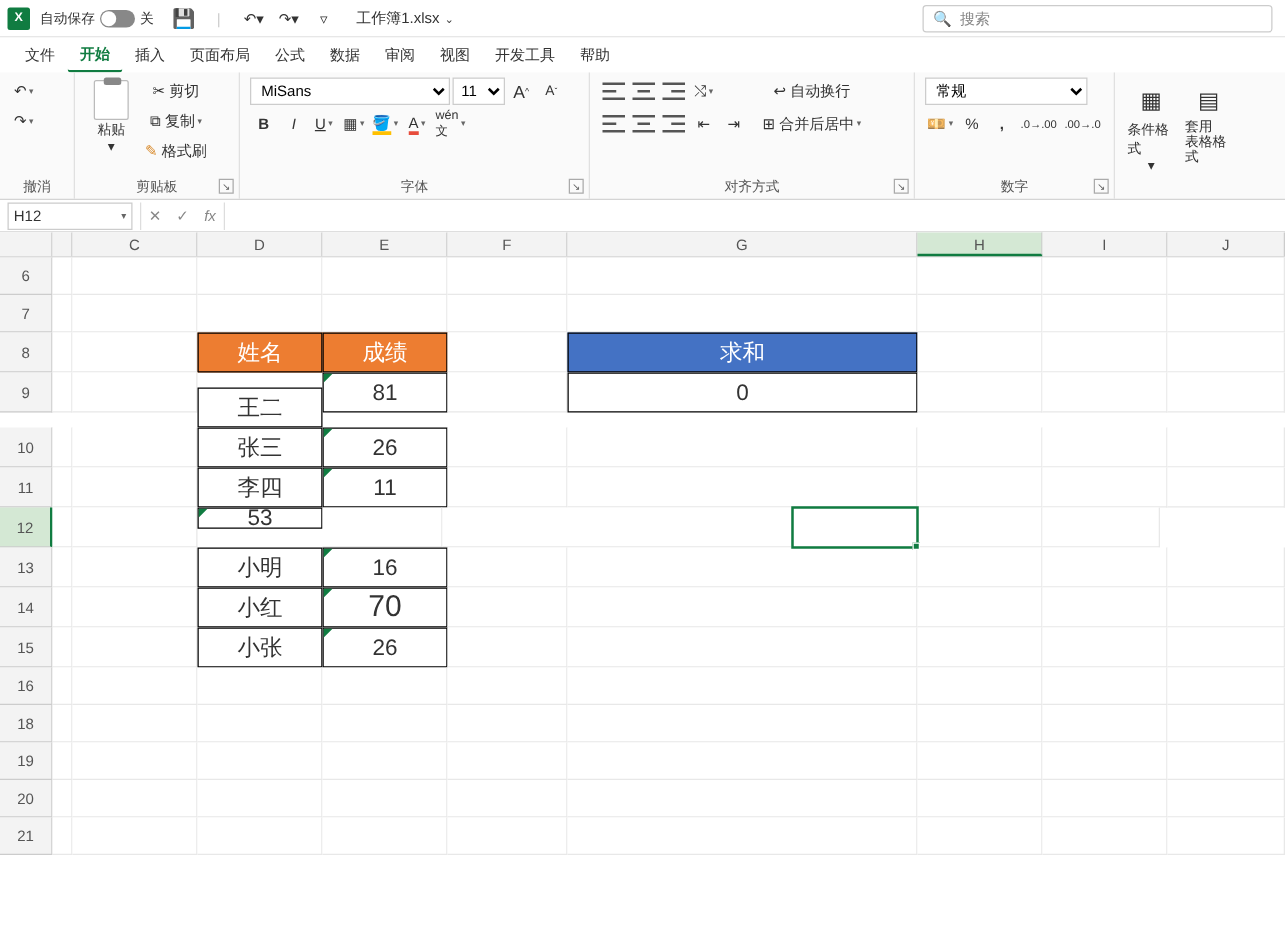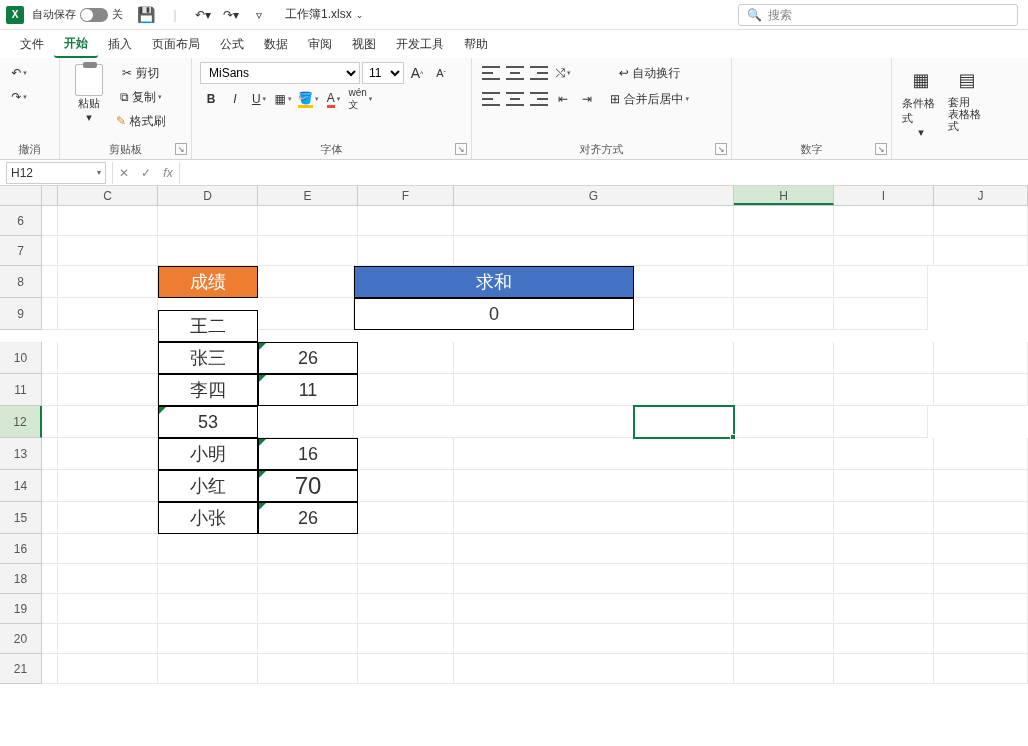--- a/index.html
+++ b/index.html
@@ -267,20 +267,41 @@
       <div class="vcol" style="gap:4px;margin-left:6px">
         <div class="rbtn"><span>↩</span>&nbsp;<span>自动换行</span></div>
         <div class="rbtn"><span>⊞</span>&nbsp;<span>合并后居中</span><span class="dd">▾</span></div>
       </div>
     </div>
     <div class="group-label">对齐方式</div>
     <div class="dlg-launcher">↘</div>
   </div>
 
   <div class="ribbon-group" style="width:160px">
+    <div class="vcol" style="gap:4px">
+      <select class="num-fmt"><option>常规</option></select>
+      <div class="hrow">
+        <div class="rbtn">
+            <span>💴</span>
+            <span class="dd">▾</span>
+          </div>
+        <div class="rbtn">
+            <span>%</span>
+          </div>
+        <div class="rbtn">
+            <span><b>,</b></span>
+          </div>
+        <div class="rbtn">
+            <span style="font-size:9px">.0→.00</span>
+          </div>
+        <div class="rbtn">
+            <span style="font-size:9px">.00→.0</span>
+          </div>
+      </div>
+    </div>
     <div class="group-label">数字</div>
     <div class="dlg-launcher">↘</div>
   </div>
 
   <div class="ribbon-group" style="width:116px;border-right:none">
     <div class="group-body">
       <div class="big-btn">
         <div class="bicon" style="font-size:18px">▦</div>
         <span>条件格式</span>
         <span class="dd">▾</span>
@@ -348,32 +369,34 @@
         <div class="cell cF" style="height: 30px;"></div>
         <div class="cell cG" style="height: 30px;"></div>
         <div class="cell cH" style="height: 30px;"></div>
         <div class="cell cI" style="height: 30px;"></div>
         <div class="cell cJ" style="height: 30px;"></div>
       </div>
       <div class="row-line">
         <div class="rh" style="height: 32px;">8</div>
         <div class="cell cB" style="height: 32px;"></div>
         <div class="cell cC" style="height: 32px;"></div>
+        <div class="cell cD tborder th-orange" style="height: 32px;">姓名</div>
         <div class="cell cE tborder th-orange" style="height: 32px;">成绩</div>
         <div class="cell cF" style="height: 32px;"></div>
         <div class="cell cG tborder th-blue" style="height: 32px;">求和</div>
         <div class="cell cH" style="height: 32px;"></div>
         <div class="cell cI" style="height: 32px;"></div>
         <div class="cell cJ" style="height: 32px;"></div>
       </div>
       <div class="row-line">
         <div class="rh" style="height: 32px;">9</div>
         <div class="cell cB" style="height: 32px;"></div>
         <div class="cell cC" style="height: 32px;"></div>
         <div class="cell cD tborder" style="height: 32px; font-size: 18px; margin-top: 12px;">王二</div>
+        <div class="cell cE tborder green-tri" style="height: 32px; font-size: 18px;">81</div>
         <div class="cell cF" style="height: 32px;"></div>
         <div class="cell cG tborder" style="height: 32px; font-size: 18px;">0</div>
         <div class="cell cH" style="height: 32px;"></div>
         <div class="cell cI" style="height: 32px;"></div>
         <div class="cell cJ" style="height: 32px;"></div>
       </div>
       <div class="row-line">
         <div class="rh" style="height: 32px;">10</div>
         <div class="cell cB" style="height: 32px;"></div>
         <div class="cell cC" style="height: 32px;"></div>
@@ -394,21 +417,21 @@
         <div class="cell cF" style="height: 32px;"></div>
         <div class="cell cG" style="height: 32px;"></div>
         <div class="cell cH" style="height: 32px;"></div>
         <div class="cell cI" style="height: 32px;"></div>
         <div class="cell cJ" style="height: 32px;"></div>
       </div>
       <div class="row-line">
         <div class="rh sel" style="height: 32px;">12</div>
         <div class="cell cB" style="height: 32px;"></div>
         <div class="cell cC" style="height: 32px;"></div>
-        <div class="cell cE tborder green-tri" style="height: 32px; font-size: 18px;">53</div>
+        <div class="cell cE tborder green-tri" style="height: 17px; font-size: 18px;">53</div>
         <div class="cell cF" style="height: 32px;"></div>
         <div class="cell cG" style="height: 32px;"></div>
         <div class="cell cH sel-cell" style="height: 32px;">
           <div class="sel-handle"></div>
         </div>
         <div class="cell cI" style="height: 32px;"></div>
         <div class="cell cJ" style="height: 32px;"></div>
       </div>
       <div class="row-line">
         <div class="rh" style="height: 32px;">13</div>

